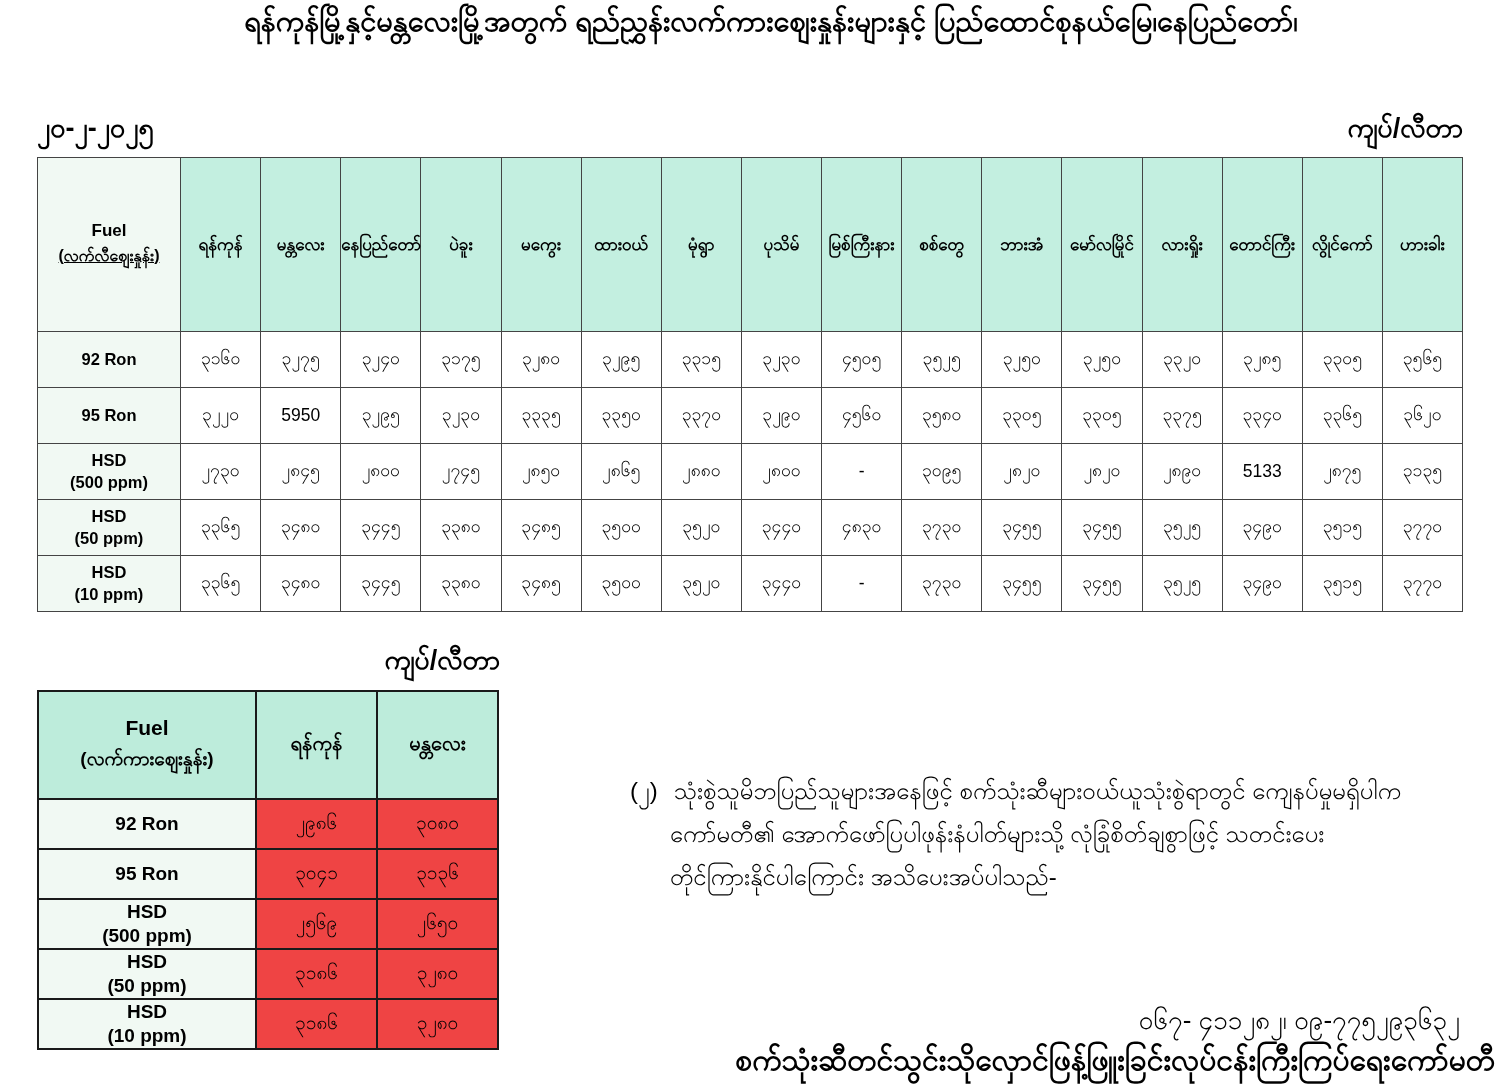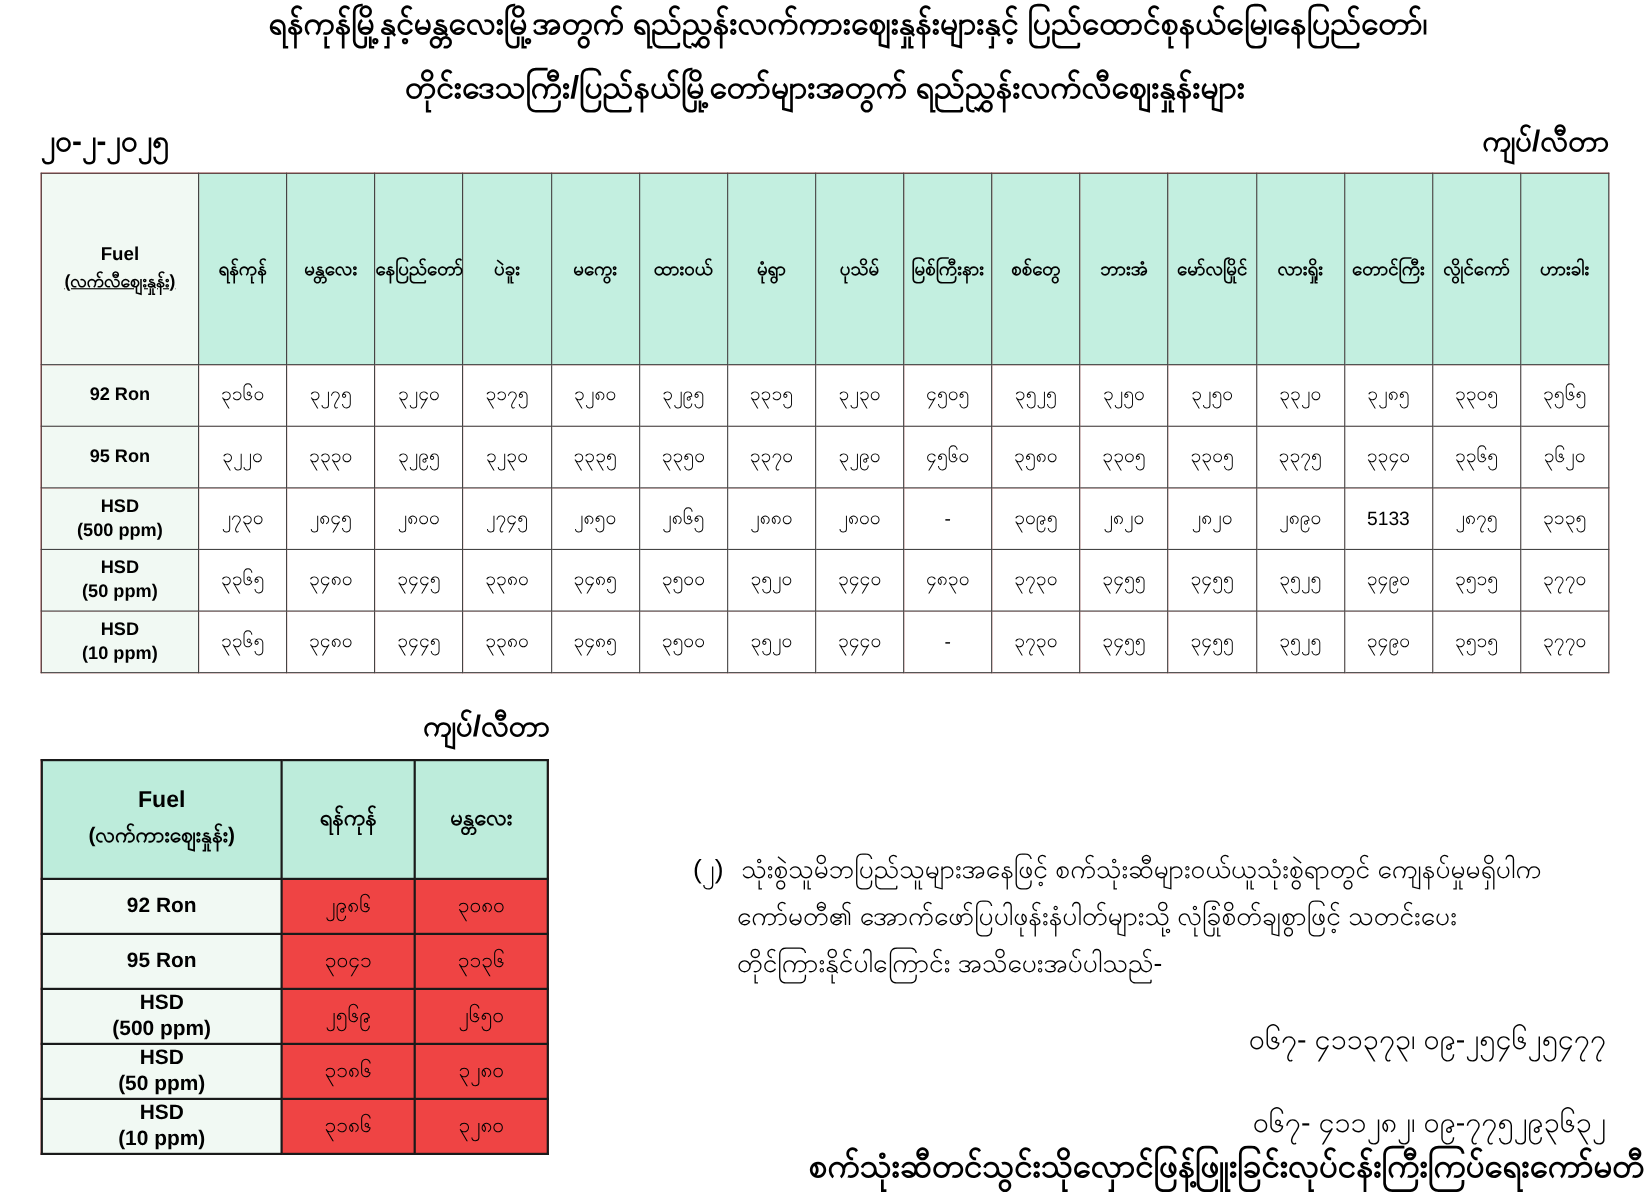--- a/index.html
+++ b/index.html
@@ -48,21 +48,20 @@
   .phone1{position:absolute;right:40px;top:928px;font-size:26px;white-space:nowrap;}
   .phone2{position:absolute;right:40px;top:991px;font-size:26px;white-space:nowrap;margin-top:12px;}
   .footer-line{position:absolute;right:5px;top:1040px;font-size:30px;font-weight:bold;white-space:nowrap;}
 </style>
 </head>
 <body>
 
 <div class="page">
 
   <div class="title-line" id="title1">ရန်ကုန်မြို့နှင့်မန္တလေးမြို့အတွက် ရည်ညွှန်းလက်ကားဈေးနှုန်းများနှင့် ပြည်ထောင်စုနယ်မြေ၊နေပြည်တော်၊</div>
-  <div class="title-line" id="title2">တိုင်းဒေသကြီး/ပြည်နယ်မြို့တော်များအတွက် ရည်ညွှန်းလက်လီဈေးနှုန်းများ</div>
 
   <div class="date-label">၂၀-၂-၂၀၂၅</div>
   <div class="unit-top">ကျပ်/လီတာ</div>
 
   <table class="retail">
       <thead>
         <tr>
           <th class="corner">
             <div class="l1">Fuel</div>
             <div class="l2">(လက်လီဈေးနှုန်း)</div>
@@ -101,21 +100,21 @@
           <td class="val">၃၂၅၀</td>
           <td class="val">၃၂၅၀</td>
           <td class="val">၃၃၂၀</td>
           <td class="val">၃၂၈၅</td>
           <td class="val">၃၃၀၅</td>
           <td class="val">၃၅၆၅</td>
         </tr>
         <tr>
           <th class="rowlabel">95 Ron</th>
           <td class="val">၃၂၂၀</td>
-          <td class="val">၃၃၃၀</td>
+          <td class="val">5950</td>
           <td class="val">၃၂၉၅</td>
           <td class="val">၃၂၃၀</td>
           <td class="val">၃၃၃၅</td>
           <td class="val">၃၃၅၀</td>
           <td class="val">၃၃၇၀</td>
           <td class="val">၃၂၉၀</td>
           <td class="val">၄၅၆၀</td>
           <td class="val">၃၅၈၀</td>
           <td class="val">၃၃၀၅</td>
           <td class="val">၃၃၀၅</td>
@@ -246,18 +245,17 @@
 
 
   <div class="note2">
     <div class="nline">
       <span class="marker">(၂)</span><span>သုံးစွဲသူမိဘပြည်သူများအနေဖြင့် စက်သုံးဆီများဝယ်ယူသုံးစွဲရာတွင် ကျေနပ်မှုမရှိပါက</span>
     </div>
     <div class="nline cont">ကော်မတီ၏ အောက်ဖော်ပြပါဖုန်းနံပါတ်များသို့ လုံခြုံစိတ်ချစွာဖြင့် သတင်းပေး</div>
     <div class="nline cont">တိုင်ကြားနိုင်ပါကြောင်း အသိပေးအပ်ပါသည်-</div>
   </div>
 
-  <div class="phone1">၀၆၇- ၄၁၁၃၇၃၊ ၀၉-၂၅၄၆၂၅၄၇၇</div>
   <div class="phone2">၀၆၇- ၄၁၁၂၈၂၊ ၀၉-၇၇၅၂၉၃၆၃၂</div>
 
   <div class="footer-line">စက်သုံးဆီတင်သွင်းသိုလှောင်ဖြန့်ဖြူးခြင်းလုပ်ငန်းကြီးကြပ်ရေးကော်မတီ</div>
 
 </div>
 
 </body></html>

